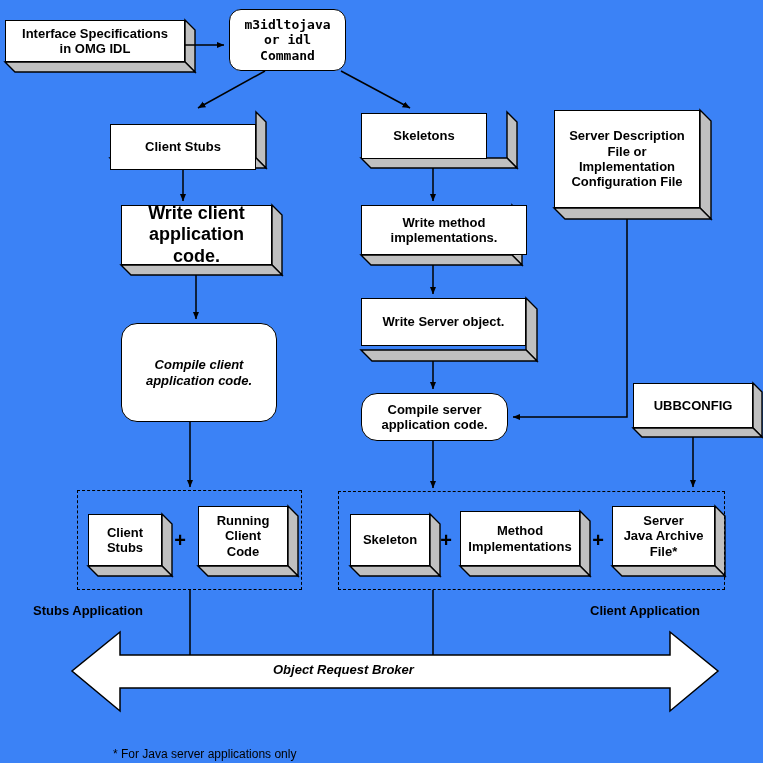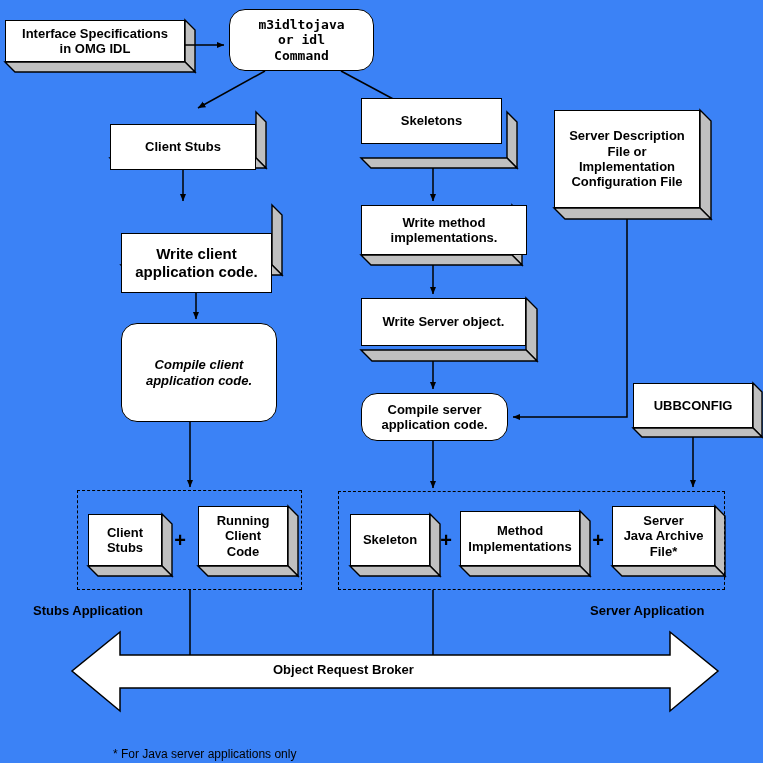--- a/index.html
+++ b/index.html
@@ -67,20 +67,21 @@
     white-space: nowrap;
     z-index: 4;
   }
   .freetext.plain { font-weight: normal; }
   .orb-label {
     position: absolute;
     z-index: 5;
     font-weight: bold;
     white-space: nowrap;
     text-align: left;
+    font-style: italic;
   }
 </style>
 </head>
 <body>
 
 <div id="canvas">
   <svg id="svg-layer" viewBox="0 0 763 763" xmlns="http://www.w3.org/2000/svg">
     <defs>
       <marker id="arrowhead" markerWidth="9" markerHeight="9" refX="7.4" refY="3.2" orient="auto" markerUnits="userSpaceOnUse">
         <path d="M0,0 L7.6,3.2 L0,6.4 z" fill="#000000"></path>
@@ -162,37 +163,37 @@
 
     <g>
       <path d="M120,632 L72,671 L120,711 L120,688 L670,688 L670,711 L718,671 L670,632 L670,655 L120,655 Z" fill="#ffffff" stroke="#000000" stroke-width="1.5" stroke-linejoin="miter"></path>
     </g>
   </svg>
 
   <div class="node" style="left:5px;top:20px;width:180px;height:42px;font-size:13px;">
     <span class="lbl">Interface Specifications<br>in OMG IDL</span>
   </div>
 
-  <div class="node rounded mono" style="left:229px;top:9px;width:145px;height:62px;font-size:13px;">
+  <div class="node rounded mono" style="left:229px;top:9px;width:117px;height:62px;font-size:13px;border-radius:12px;">
     <span class="lbl">m3idltojava<br>or idl<br>Command</span>
   </div>
 
   <div class="node" style="left:110px;top:124px;width:146px;height:46px;font-size:13px;">
     <span class="lbl">Client Stubs</span>
   </div>
 
-  <div class="node" style="left:361px;top:98px;width:141px;height:46px;font-size:13px;">
+  <div class="node" style="left:361px;top:113px;width:126px;height:46px;font-size:13px;">
     <span class="lbl">Skeletons</span>
   </div>
 
   <div class="node" style="left:554px;top:110px;width:146px;height:98px;font-size:13px;">
     <span class="lbl">Server Description<br>File or<br>Implementation<br>Configuration File</span>
   </div>
 
-  <div class="node" style="left:121px;top:205px;width:151px;height:60px;font-size:15px;margin-top:28px;">
+  <div class="node" style="left:121px;top:205px;width:151px;height:60px;font-size:18px;">
     <span class="lbl">Write client<br>application code.</span>
   </div>
 
   <div class="node" style="left:361px;top:205px;width:166px;height:50px;font-size:13px;">
     <span class="lbl">Write method<br>implementations.</span>
   </div>
 
   <div class="node" style="left:361px;top:298px;width:165px;height:48px;font-size:13px;">
     <span class="lbl">Write Server object.</span>
   </div>
@@ -230,17 +231,17 @@
 
   <div class="node" style="left:612px;top:506px;width:103px;height:60px;font-size:13px;">
     <span class="lbl">Server<br>Java Archive<br>File*</span>
   </div>
 
   <div class="plus" style="left:166px;top:528px;width:28px;height:24px;font-size:20px;">+</div>
   <div class="plus" style="left:432px;top:528px;width:28px;height:24px;font-size:20px;">+</div>
   <div class="plus" style="left:584px;top:528px;width:28px;height:24px;font-size:20px;">+</div>
 
   <div class="freetext" style="left:33px;top:603px;font-size:13px;">Stubs Application</div>
-  <div class="freetext" style="left:590px;top:603px;font-size:13px;">Server Application</div>
+  <div class="freetext" style="left:590px;top:603px;font-size:13px;">Client Application</div>
   <div class="freetext plain" style="left:113px;top:738px;font-size:12px;margin-top:9px;">* For Java server applications only</div>
 
   <div class="orb-label" style="left:273px;top:662px;font-size:13px;">Object Request Broker</div>
 </div>
 
 </body></html>

